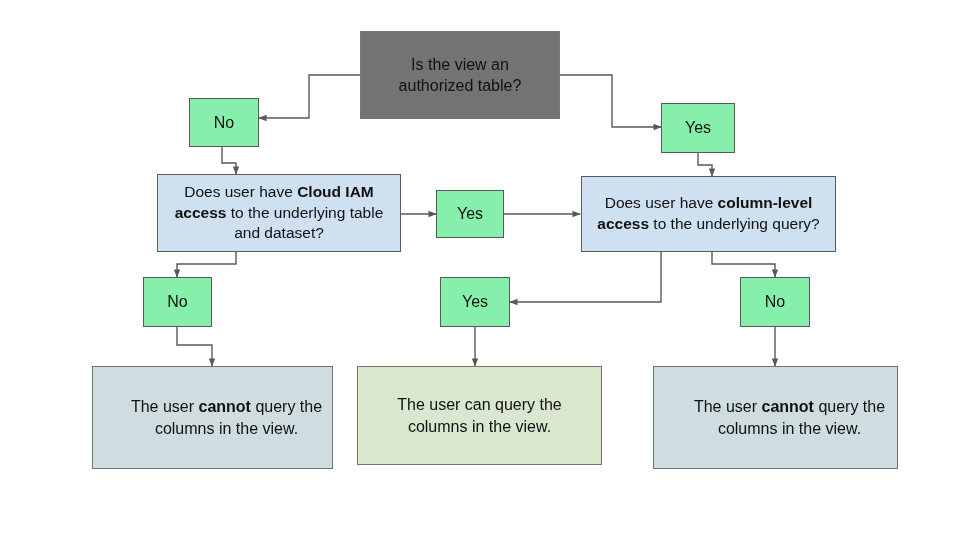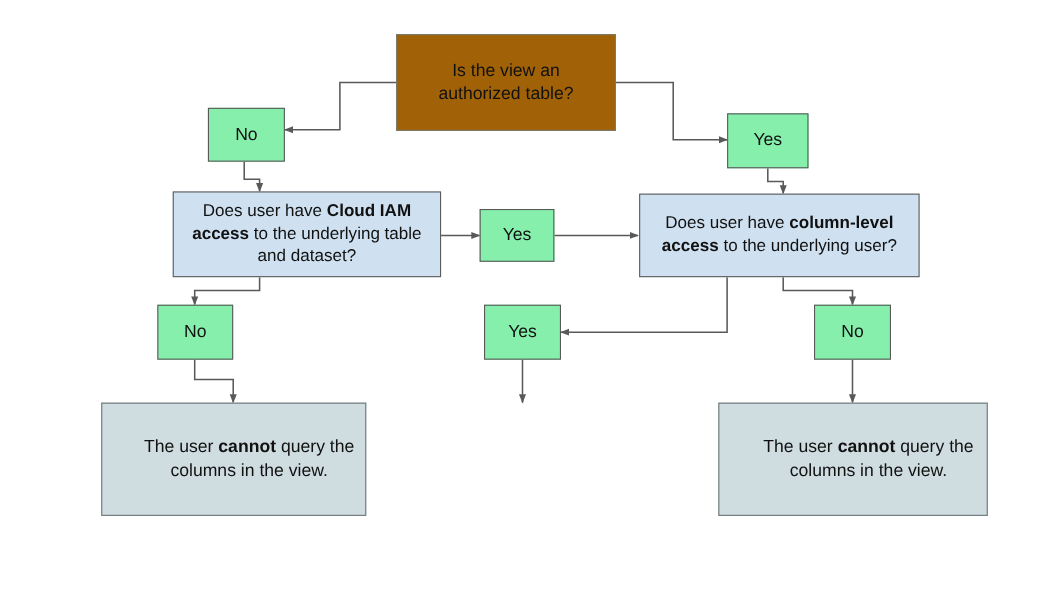--- a/index.html
+++ b/index.html
@@ -28,21 +28,21 @@
     display: flex;
     align-items: center;
     justify-content: center;
     text-align: center;
     border: 1px solid #595959;
     color: #111111;
     font-family: "Liberation Sans", sans-serif;
     line-height: 1.33;
   }
   .decision-yellow {
-    background: #a16207;
+    background: #737373;
     border-color: #7a7a6a;
   }
   .decision-blue {
     background: #cfe0f0;
     border-color: #5c5c5c;
   }
   .label-box {
     background: #86efac;
     border-color: #595959;
   }
@@ -119,37 +119,40 @@
 
   <div class="node-box decision-blue t15" style="left:114px; top:174px; width:244px; height:78px;margin-left:43px;">
     <span class="node-text"><span>Does user have </span><b class="strong">Cloud IAM access</b><span> to the underlying table and dataset?</span></span>
   </div>
 
   <div class="node-box label-box t16" style="left:436px; top:190px; width:68px; height:48px;">
     <span class="node-text">Yes</span>
   </div>
 
   <div class="node-box decision-blue t15" style="left:581px; top:176px; width:255px; height:76px;">
-    <span class="node-text"><span>Does user have </span><b class="strong">column-level access</b><span> to the underlying user?</span></span>
+    <span class="node-text"><span>Does user have </span><b class="strong">column-level access</b><span> to the underlying query?</span></span>
   </div>
 
   <div class="node-box label-box t16" style="left:143px; top:277px; width:69px; height:50px;">
     <span class="node-text">No</span>
   </div>
 
   <div class="node-box label-box t16" style="left:440px; top:277px; width:70px; height:50px;">
     <span class="node-text">Yes</span>
   </div>
 
   <div class="node-box label-box t16" style="left:740px; top:277px; width:70px; height:50px;">
     <span class="node-text">No</span>
   </div>
 
   <div class="node-box result-grey t16" style="left:92px; top:366px; width:241px; height:103px;">
     <span class="node-text"><span>The user </span><b class="strong">cannot</b><span> query the columns in the view.</span></span>
   </div>
 
+  <div class="node-box result-green t16" style="left:357px; top:366px; width:245px; height:99px;">
+    <span class="node-text">The user can query the columns in the view.</span>
+  </div>
 
   <div class="node-box result-grey t16" style="left:653px; top:366px; width:245px; height:103px;">
     <span class="node-text"><span>The user </span><b class="strong">cannot</b><span> query the columns in the view.</span></span>
   </div>
 
 </div>
 
 </body></html>

